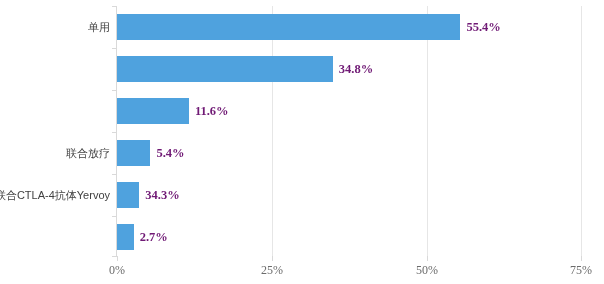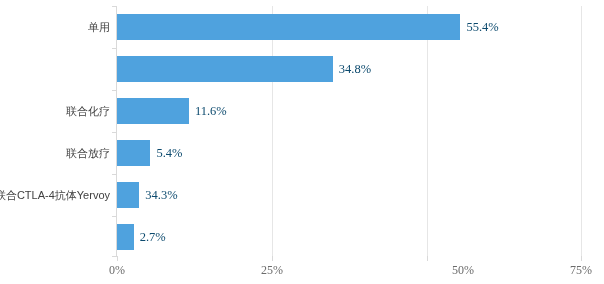--- a/index.html
+++ b/index.html
@@ -70,22 +70,23 @@
     height: 26px;
     background: #4fa2de;
   }
   .bar-value {
     position: absolute;
     top: 8px;
     height: 26px;
     line-height: 26px;
     font-family: "Liberation Serif", serif;
     font-size: 12.5px;
-    color: #0c4a6e;
+    color: #701a75;
     white-space: nowrap;
+    font-weight: bold;
   }
 
   
   .cat-label {
     position: absolute;
     right: 0;
     height: 42px;
     line-height: 42px;
     font-family: "Liberation Sans", sans-serif;
     font-size: 11px;
@@ -119,21 +120,20 @@
     white-space: nowrap;
   }
 </style>
 </head>
 <body>
 
 <div id="chart-root">
 
   <div id="cat-labels">
     <div class="cat-label" style="top:0px;">单用</div>
-    <div class="cat-label" style="top:84px;">联合化疗</div>
     <div class="cat-label" style="top:126px;">联合放疗</div>
     <div class="cat-label" style="top:168px;">联合CTLA-4抗体Yervoy</div>
   </div>
 
   <div id="plot-area">
 
     <div class="axis-line-y"></div>
 
     <div class="gridline" style="left:155px;"></div>
     <div class="gridline" style="left:310px;"></div>
@@ -175,17 +175,17 @@
   </div>
 
   <div id="x-axis">
     <div class="tick-mark-x" style="left:0px;"></div>
     <div class="tick-mark-x" style="left:155px;"></div>
     <div class="tick-mark-x" style="left:310px;"></div>
     <div class="tick-mark-x" style="left:464px;"></div>
 
     <div class="x-tick-label" style="left:0px;">0%</div>
     <div class="x-tick-label" style="left:155px;">25%</div>
-    <div class="x-tick-label" style="left:310px;margin-left:36px;">50%</div>
+    <div class="x-tick-label" style="left:310px;">50%</div>
     <div class="x-tick-label" style="left:464px;">75%</div>
   </div>
 
 </div>
 
 </body></html>

